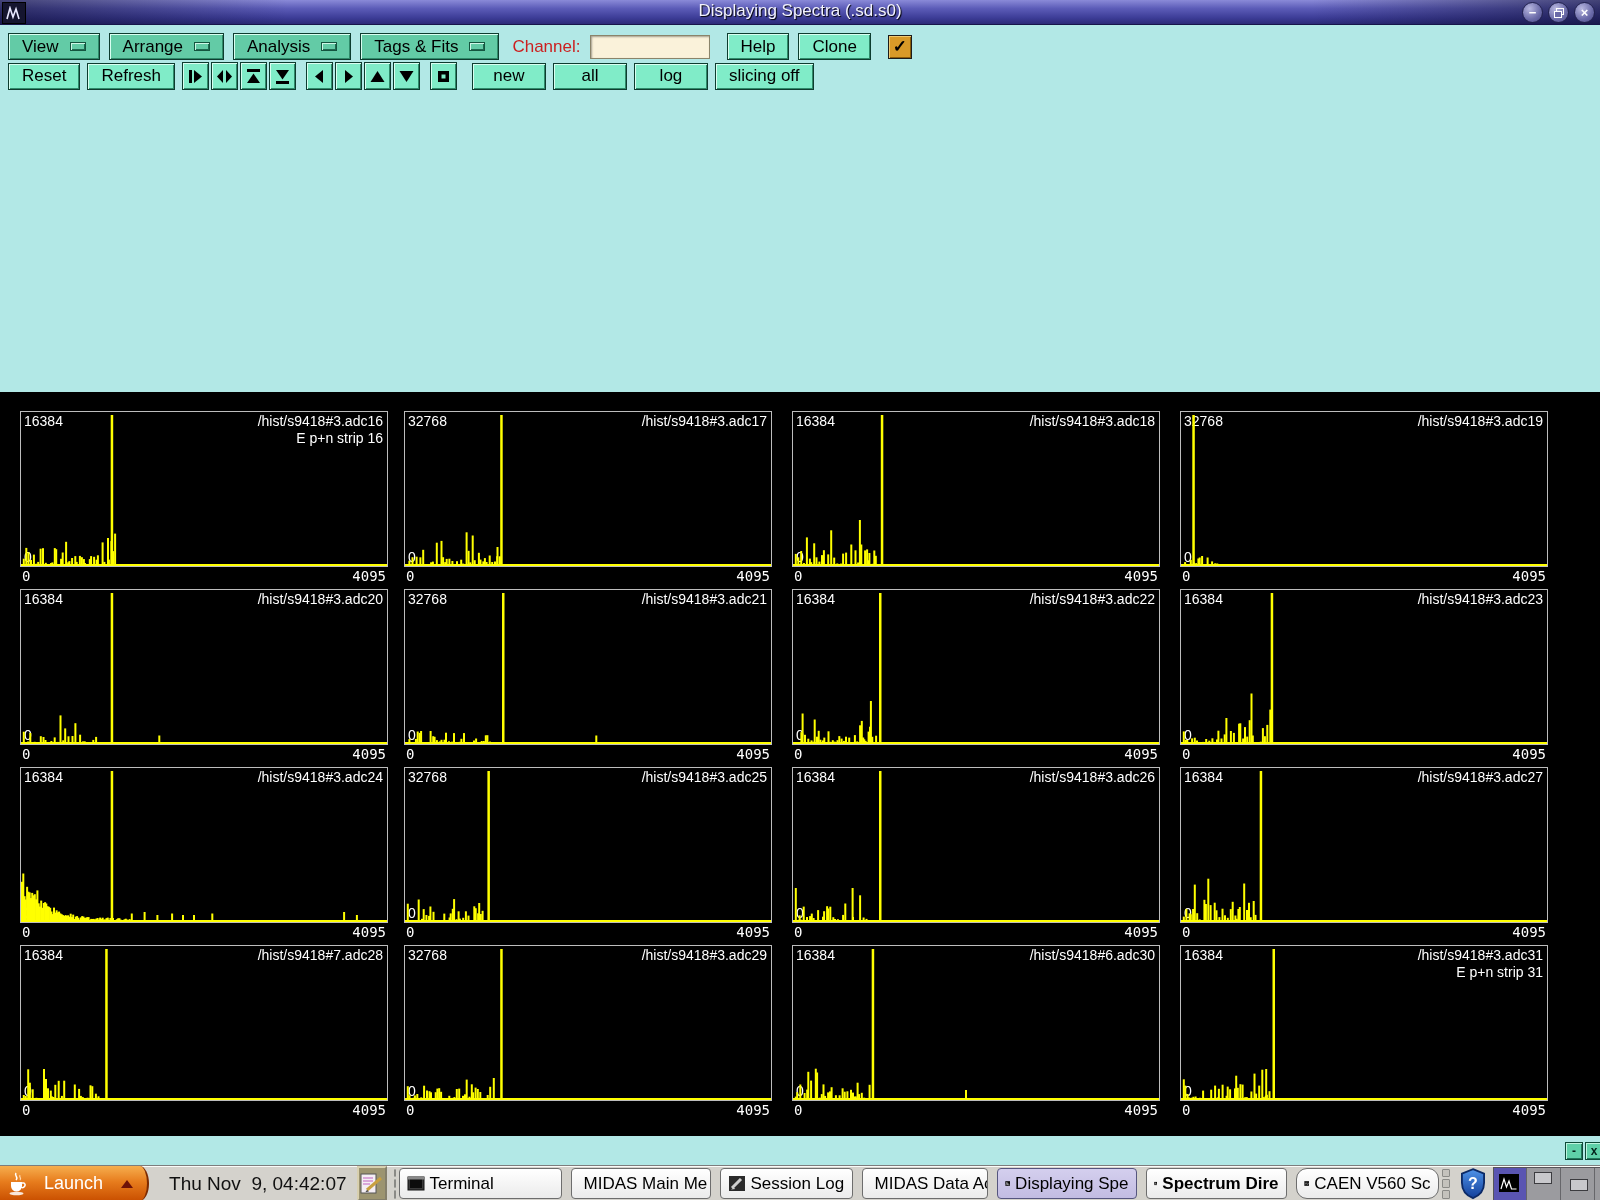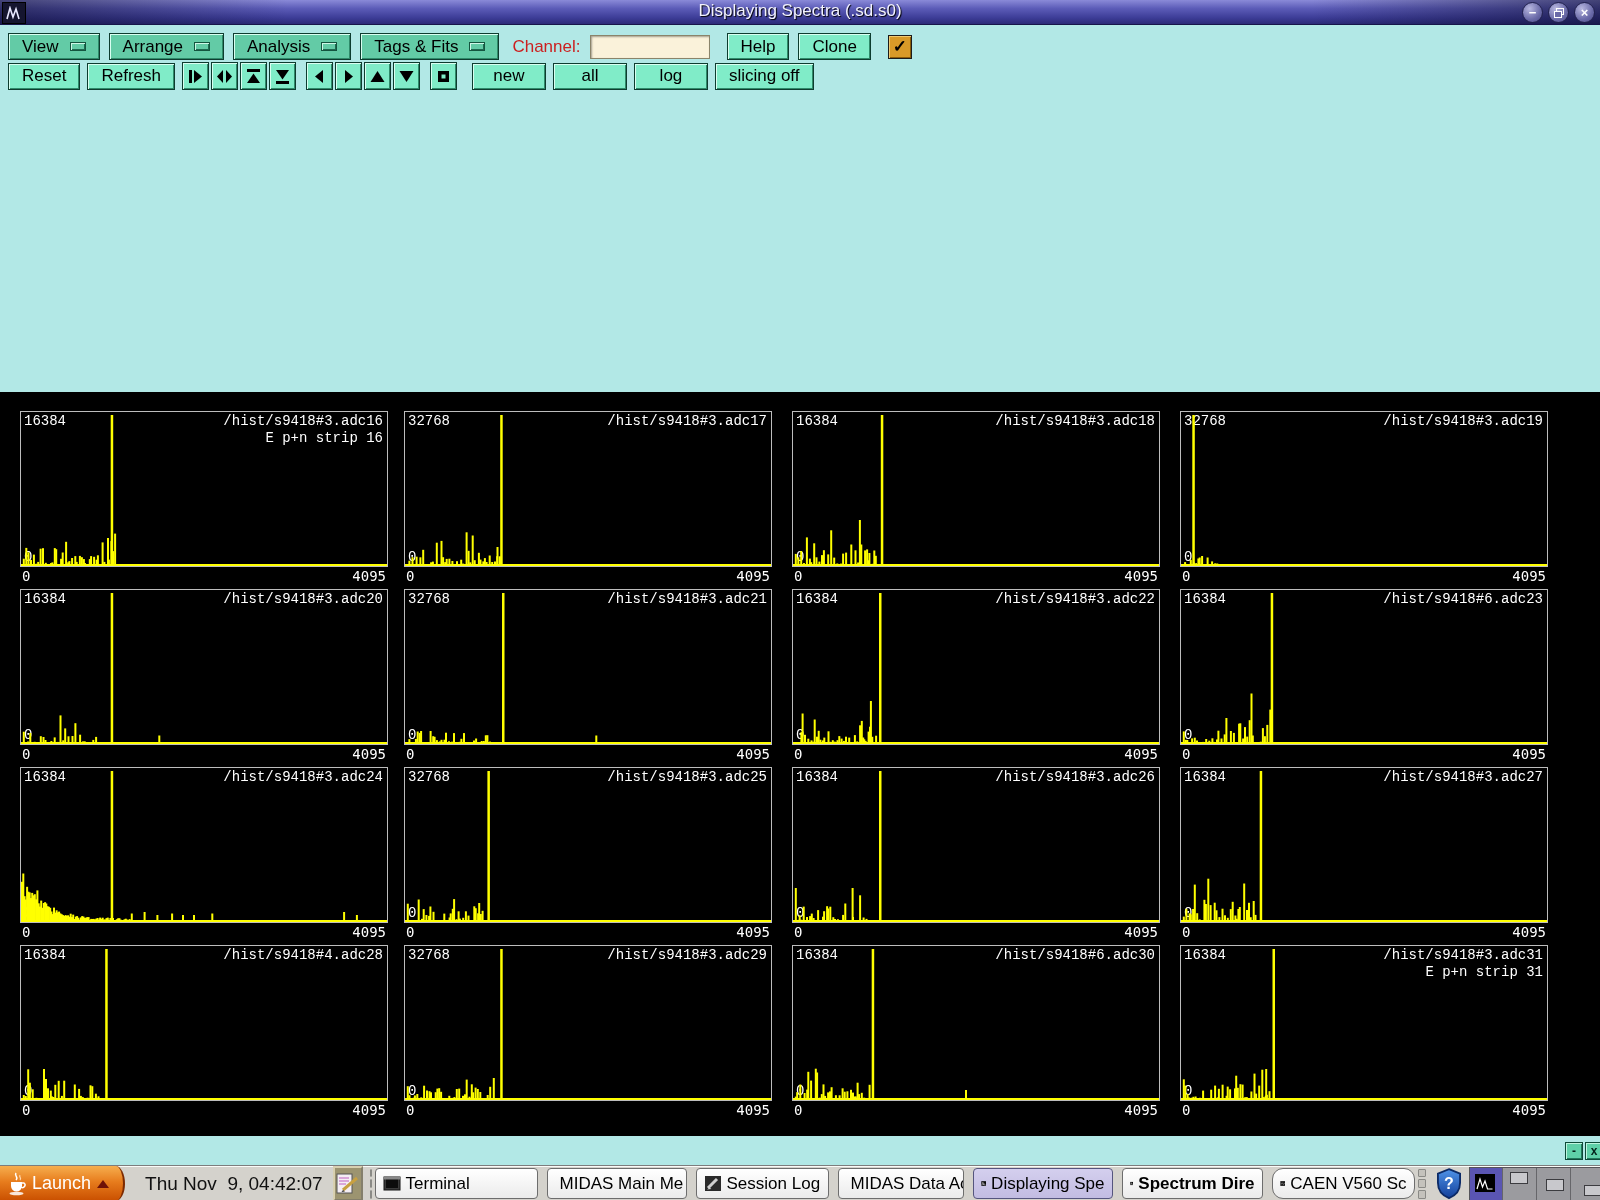--- a/index.html
+++ b/index.html
@@ -44,41 +44,41 @@
   .navgroup{display:flex;gap:2px;align-items:center;}
   .nav-btn{width:25px;height:26px;padding:0;background:#80ecc8;border:1px solid #0e3c2f;
     box-shadow:inset 1px 1px 0 #d9fff1, inset -1px -1px 0 #2f8a6a;
     display:flex;align-items:center;justify-content:center;cursor:default;}
   .gap-l{margin-left:8px;}
 
   
   .spectra{position:absolute;left:0;top:392px;width:1600px;height:744px;background:#000;}
   .panel-block{position:absolute;width:368px;}
   .panel{position:relative;width:368px;height:156px;background:#000;border:1px solid #bdbdbd;
-    box-sizing:border-box;font-family:Liberation Mono, monospace;cursor:default;padding-left:48px;}
+    box-sizing:border-box;font-family:Liberation Sans, sans-serif;cursor:default;padding-left:48px;}
   .panel .ymax{position:absolute;left:3px;top:1px;color:#fff;font-size:14px;z-index:2;}
   .panel .pname{position:absolute;right:4px;top:1px;color:#fff;font-size:14px;text-align:right;
     line-height:17px;z-index:2;}
   .panel .y0{position:absolute;left:3px;bottom:1px;color:#fff;font-size:14px;z-index:1;}
   .panel svg{position:absolute;left:0;top:0;z-index:3;}
   .xlabels{display:flex;justify-content:space-between;color:#fff;width:368px;
     font-family:"DejaVu Sans Mono", monospace;font-size:14px;padding:1px 2px;box-sizing:border-box;}
 
   
   .mini{position:absolute;left:1565px;top:1142px;display:flex;gap:2px;}
   .mini .mbtn{width:16px;height:16px;background:#5fd0a8;border:1px solid #0e4a38;
     box-shadow:inset 1px 1px 0 #bdf5de, inset -1px -1px 0 #23775b;
     display:flex;align-items:center;justify-content:center;font-size:12px;font-weight:bold;
     color:#04221a;cursor:default;line-height:1;}
 
   
   .taskbar{position:absolute;left:0;top:1165px;width:1600px;height:35px;background:#d4d2cc;
     border-top:1px solid #7d7d7d;box-shadow:inset 0 1px 0 #fbfbf8;
     display:flex;align-items:center;}
-  .launch{height:35px;display:flex;align-items:center;gap:4px;padding:0 14px 0 8px;
+  .launch{height:35px;display:flex;align-items:center;gap:16px;padding:0 14px 0 8px;
     background:linear-gradient(180deg,#f6ae4e 0%,#e77c1d 45%,#c94f00 100%);
     border-right:2px solid #7c2a00;border-radius:0 16px 16px 0/0 30px 30px 0;
     color:#fff;font-size:18px;cursor:default;}
   .launch .tri{width:0;height:0;border-left:6px solid transparent;border-right:6px solid transparent;
     border-bottom:8px solid #6e1208;margin-left:2px;}
   .clock{font-size:19px;color:#111;margin:0 10px;white-space:pre;}
   .notebtn{width:38px;height:31px;background:#9c9470;border:2px outset #d8d0b0;
     display:flex;align-items:center;justify-content:center;cursor:default;margin-right:4px;}
   .vsep{width:8px;height:30px;margin:0 3px;display:flex;flex-direction:column;gap:2px;cursor:default;}
   .vsep i{flex:1;background:#c4c2bc;border:1px solid #8a8a86;border-radius:1px;}
@@ -528,21 +528,21 @@
           </svg>
         </div>
         <div class="xlabels">
           <span>0</span>
           <span>4095</span>
         </div>
       </div>
       <div class="panel-block" style="left: 1180px; top: 197px;">
         <div class="panel">
           <span class="ymax">16384</span>
-          <div class="pname">/hist/s9418#6.adc23</div>
+          <div class="pname">/hist/s9418#3.adc23</div>
           <span class="y0">0</span>
           <svg width="366" height="154">
             <rect x="0" y="152" width="366" height="2" fill="#ffff00"></rect>
             <rect x="1.8" y="141.4" width="2" height="11.6" fill="#ffff00"></rect>
             <rect x="3.8" y="149.8" width="2" height="3.2" fill="#ffff00"></rect>
             <rect x="5.3" y="150.0" width="2" height="3.0" fill="#ffff00"></rect>
             <rect x="10.1" y="148.4" width="2" height="4.6" fill="#ffff00"></rect>
             <rect x="12.8" y="147.7" width="2" height="5.3" fill="#ffff00"></rect>
             <rect x="15.0" y="150.5" width="2" height="2.5" fill="#ffff00"></rect>
             <rect x="21.3" y="151.9" width="2" height="1.1" fill="#ffff00"></rect>
@@ -812,21 +812,21 @@
           </svg>
         </div>
         <div class="xlabels">
           <span>0</span>
           <span>4095</span>
         </div>
       </div>
       <div class="panel-block" style="left: 20px; top: 553px;">
         <div class="panel">
           <span class="ymax">16384</span>
-          <div class="pname">/hist/s9418#4.adc28</div>
+          <div class="pname">/hist/s9418#7.adc28</div>
           <span class="y0">0</span>
           <svg width="366" height="154">
             <rect x="0" y="152" width="366" height="2" fill="#ffff00"></rect>
             <rect x="1.8" y="149.0" width="2" height="4.0" fill="#ffff00"></rect>
             <rect x="3.8" y="150.0" width="2" height="3.0" fill="#ffff00"></rect>
             <rect x="6.2" y="123.3" width="2" height="29.7" fill="#ffff00"></rect>
             <rect x="7.9" y="136.7" width="2" height="16.3" fill="#ffff00"></rect>
             <rect x="10.7" y="143.3" width="2" height="9.7" fill="#ffff00"></rect>
             <rect x="14.4" y="151.8" width="2" height="1.2" fill="#ffff00"></rect>
             <rect x="15.8" y="152.0" width="2" height="1.0" fill="#ffff00"></rect>

